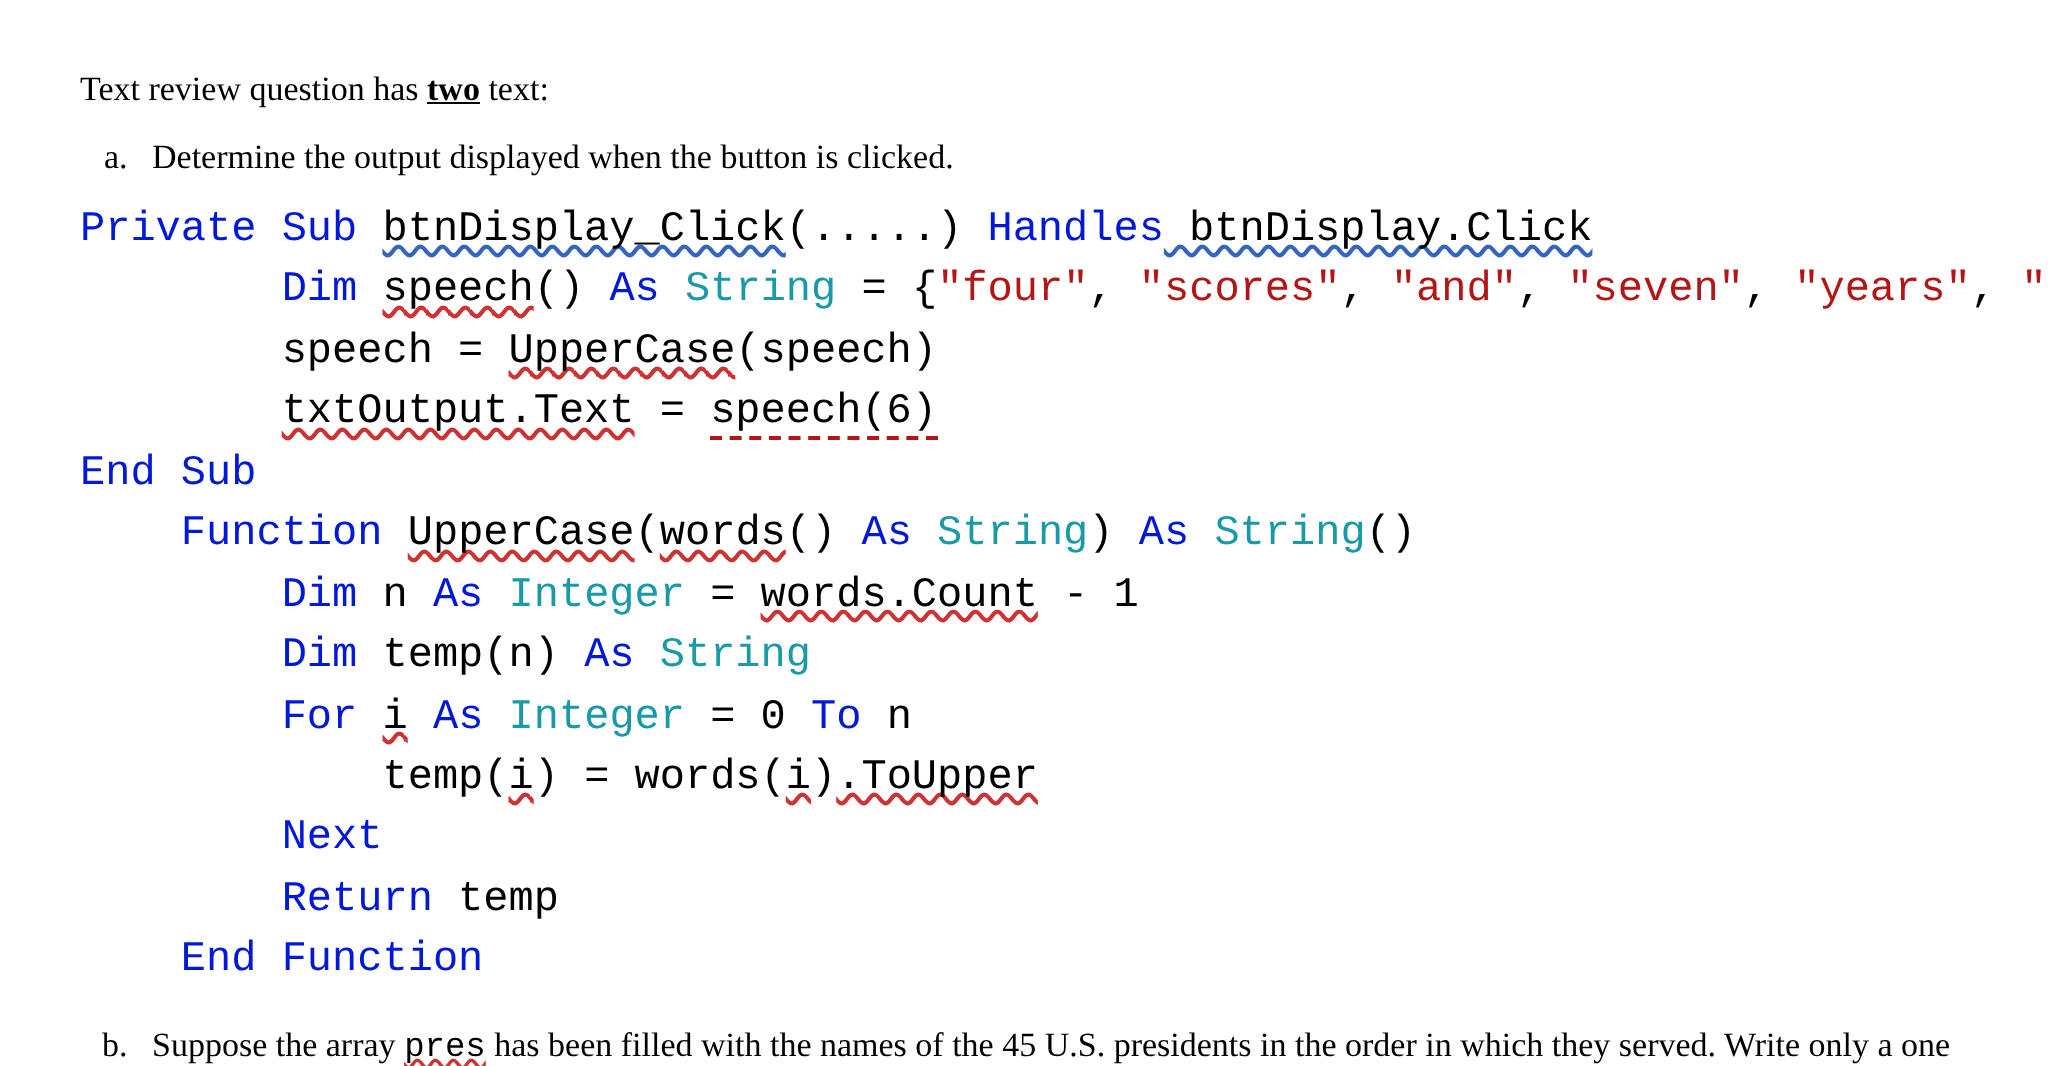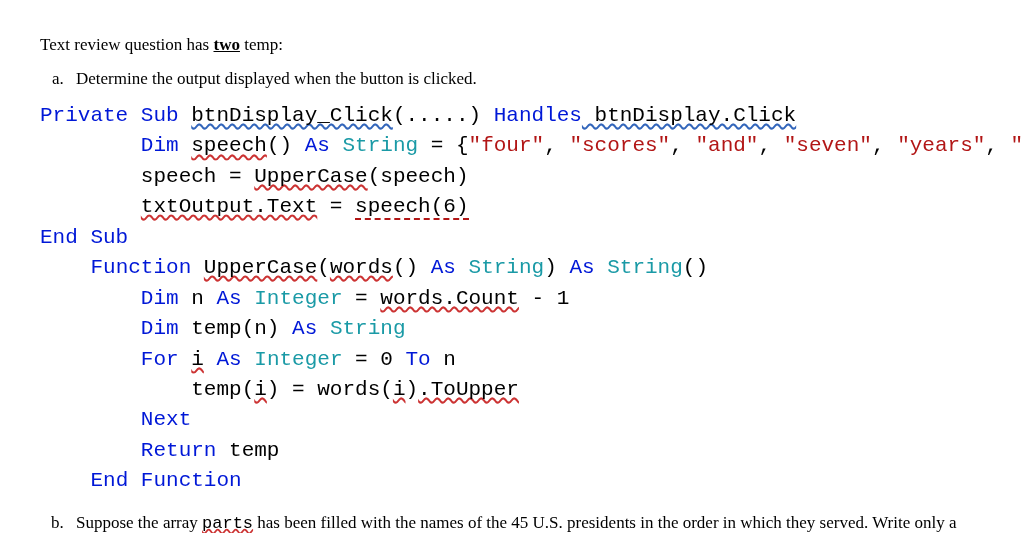--- a/index.html
+++ b/index.html
@@ -38,21 +38,21 @@
   .sq-r { text-decoration: underline wavy #c33; text-decoration-skip-ink: none; }
   .sq-b { text-decoration: underline wavy #36b; text-decoration-skip-ink: none; }
   .sq-db { border-bottom: 2px dashed #b21616; padding-bottom: 0px; }
   .mono { font-family: Consolas, "Courier New", monospace; }
   .part-b-text { line-height: 1.45; }
 </style>
 </head>
 <body>
 
 <p class="intro">
-  <span>Text review question has </span><b>two</b><span> temp:</span>
+  <span>Text review question has </span><b>two</b><span> text:</span>
 </p>
 
 <ol class="parts">
   <li>
     <span>Determine the output displayed when the button is clicked.</span>
   </li>
 </ol>
 
 <div class="code-block"><span class="kw">Private Sub</span> <span class="sq-b">btnDisplay_Click</span><span>(</span><span>.....</span><span>) </span><span class="kw">Handles</span><span class="sq-b"> btnDisplay.Click</span>
         <span class="kw">Dim</span> <span class="sq-r">speech</span><span>()</span><span class="kw"> As </span><span class="ty">String</span><span> = {</span><span class="st">"four"</span><span>, </span><span class="st">"scores"</span><span>, </span><span class="st">"and"</span><span>, </span><span class="st">"seven"</span><span>, </span><span class="st">"years"</span><span>, </span><span class="st">"ago"</span><span>}</span>
@@ -64,16 +64,16 @@
         <span class="kw">Dim</span><span> temp(n) </span><span class="kw">As </span><span class="ty">String</span>
         <span class="kw">For</span><span> </span><span class="sq-r">i</span><span class="kw"> As </span><span class="ty">Integer</span><span> = 0 </span><span class="kw">To</span><span> n</span>
             <span>temp(</span><span class="sq-r">i</span><span>) = words(</span><span class="sq-r">i</span><span>)</span><span class="sq-r">.ToUpper</span>
         <span class="kw">Next</span>
         <span class="kw">Return</span><span> temp</span>
     <span class="kw">End Function</span></div>
 
 <ol class="parts" start="2">
   <li>
     <span class="part-b-text">
-      <span>Suppose the array </span><span class="mono sq-r">parts</span><span> has been filled with the names of the 45 U.S. presidents in the order in which they served. Write only a one line of code to determine the number for “James Monroe”, using the </span><span class="mono sq-r">displayed</span><span> parts box.</span>
+      <span>Suppose the array </span><span class="mono sq-r">pres</span><span> has been filled with the names of the 45 U.S. presidents in the order in which they served. Write only a one line of code to determine the number for “James Monroe”, using the </span><span class="mono sq-r">displayed</span><span> parts box.</span>
     </span>
   </li>
 </ol>
 
 </body></html>

